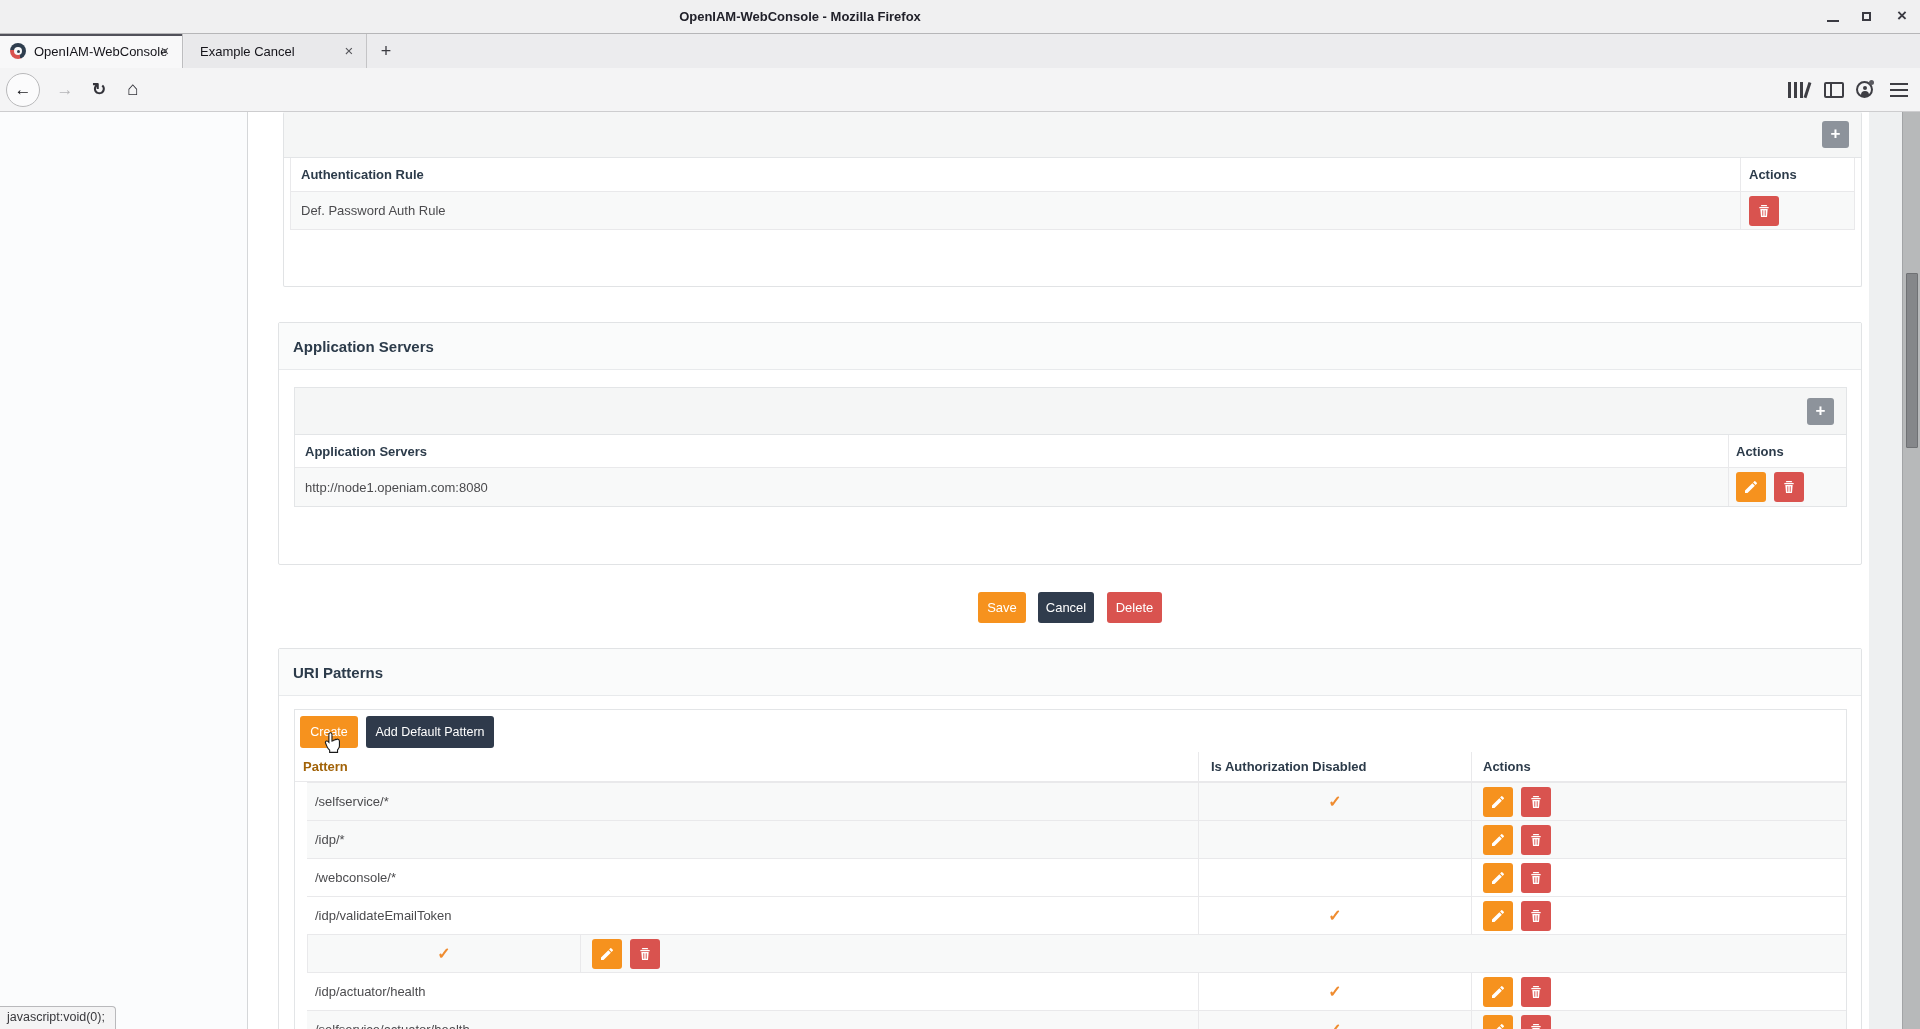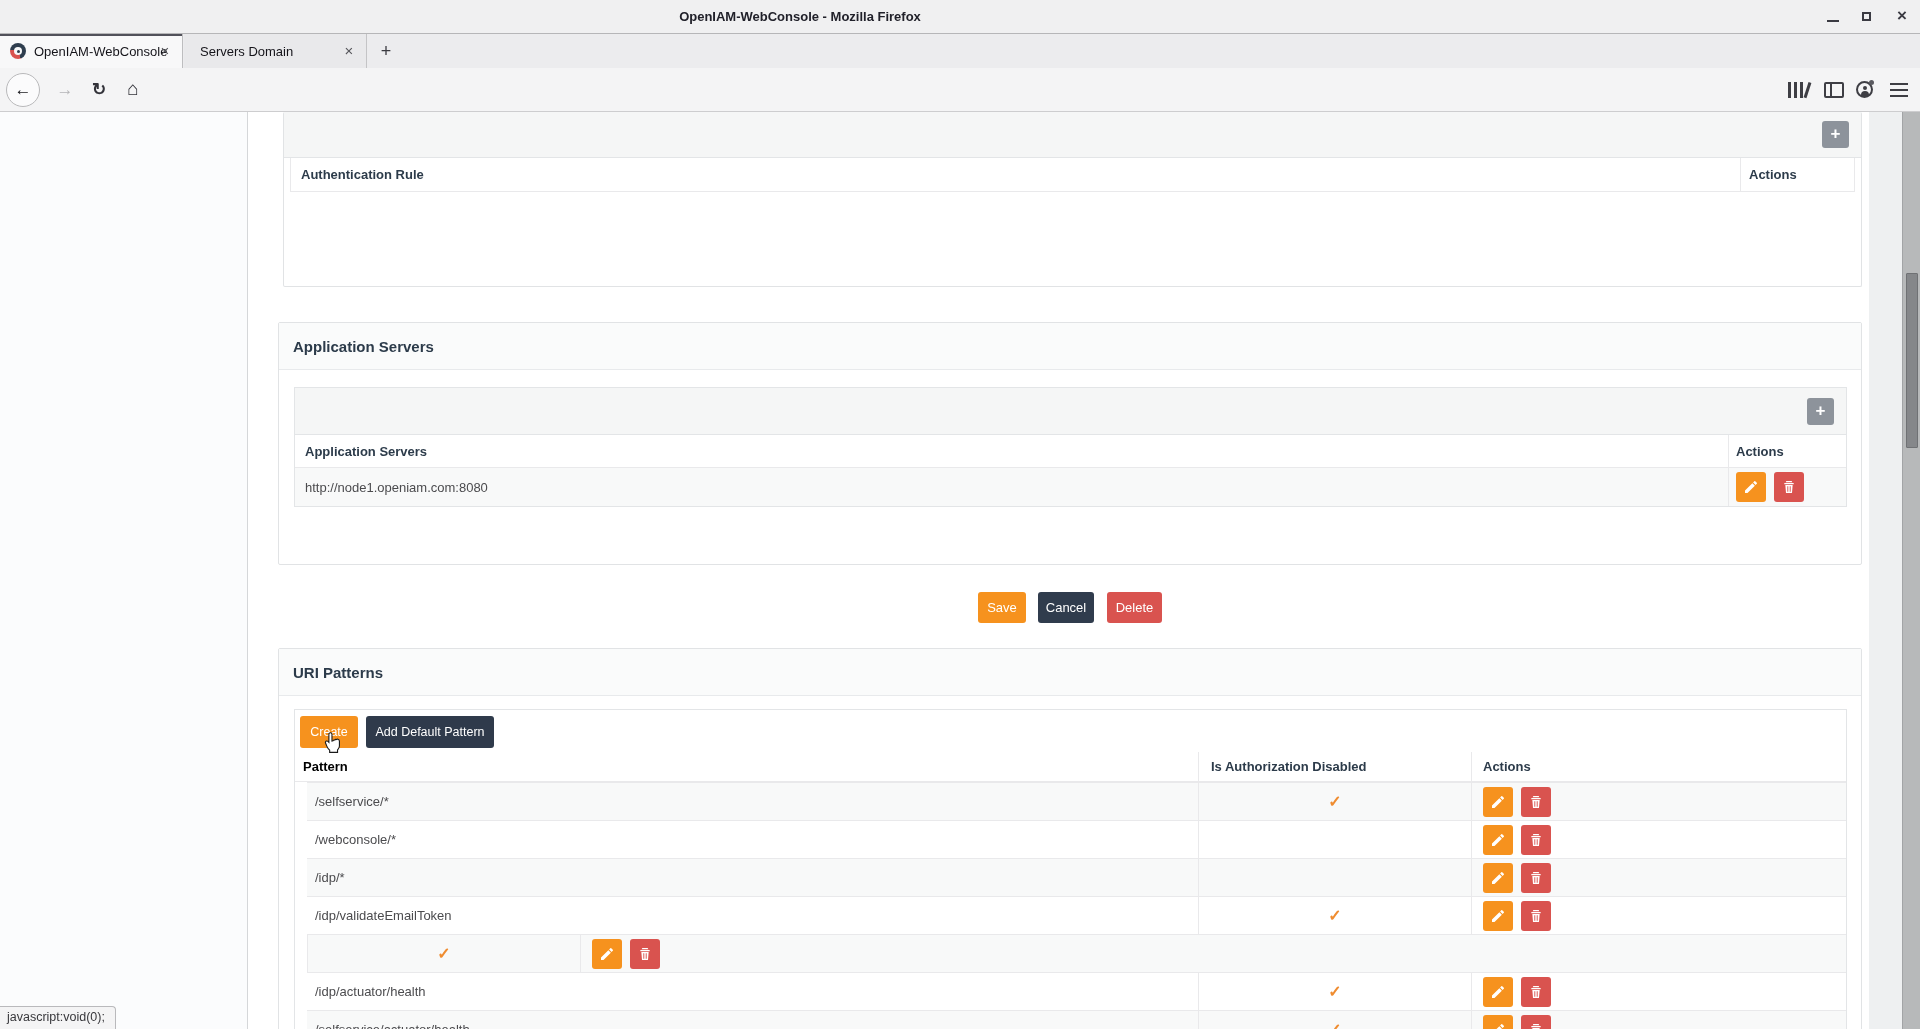--- a/index.html
+++ b/index.html
@@ -166,21 +166,21 @@
   <div class="abs tabbar">
     <div class="tab tab1">
       <span class="favicon">
           <i></i>
           <b></b>
         </span>
       <span class="lbl">OpenIAM-WebConsole</span>
       <span class="tclose">×</span>
     </div>
     <div class="tab tab2">
-      <span class="lbl">Servers Domain</span>
+      <span class="lbl">Example Cancel</span>
       <span class="tclose">×</span>
     </div>
     <div class="newtab">+</div>
   </div>
 
   <div class="abs navbar">
     <div class="navicon backbtn">←</div>
     <div class="navicon fwd">→</div>
     <div class="navicon reload">↻</div>
     <div class="navicon home">⌂</div>
@@ -218,20 +218,30 @@
     <div class="abs sidebar"></div>
 
     <div class="panel panel1">
       <div class="graybar">
         <div class="plusbtn">+</div>
       </div>
       <div class="tbl">
         <div class="trow hdr">
           <div class="cell p1-name" style="font-weight:bold;color:#2c3b4a;">Authentication Rule</div>
           <div class="cell p1-act bl" style="font-weight:bold;color:#2c3b4a;">Actions</div>
+        </div>
+        <div class="trow data striped">
+          <div class="cell p1-name">Def. Password Auth Rule</div>
+          <div class="cell p1-act bl">
+            <span class="iconbtn del">
+                <svg viewBox="0 0 24 24">
+                  <path d="M5 6h14v2H5zM8 3h8l1 2H7l1-2zM6.5 9h11l-1 12h-9l-1-12zm3 2v8h1.4v-8H9.5zm3.6 0v8h1.4v-8h-1.4z"></path>
+                </svg>
+              </span>
+          </div>
         </div>
       </div>
     </div>
 
     <div class="panel panel2">
       <div class="panel-head">
         <div class="ptitle">Application Servers</div>
       </div>
       <div class="innerbox">
         <div class="graybar">
@@ -269,21 +279,21 @@
       <div class="panel-head">
         <div class="ptitle">URI Patterns</div>
       </div>
       <div class="innerbox">
         <div class="btnrow">
           <div class="btn-create">Create</div>
           <div class="btn-adddef">Add Default Pattern</div>
         </div>
         <div class="tbl">
           <div class="trow hdr">
-            <div class="cell u-pattern" style="font-weight:bold;color:#000000;">Pattern</div>
+            <div class="cell u-pattern" style="font-weight:bold;color:#a16207;">Pattern</div>
             <div class="cell u-auth bl" style="font-weight:bold;color:#2c3b4a;">Is Authorization Disabled</div>
             <div class="cell u-act bl" style="font-weight:bold;color:#2c3b4a;">Actions</div>
           </div>
           <div>
   <div class="trow data striped">
     <div class="cell u-pattern">/selfservice/*</div>
     <div class="cell u-auth c bl">✓</div>
     <div class="cell u-act bl">
       <span class="iconbtn edit">
                     <svg viewBox="0 0 24 24">
@@ -291,54 +301,54 @@
                     </svg>
                   </span>
       <span class="iconbtn del">
                     <svg viewBox="0 0 24 24">
                       <path d="M5 6h14v2H5zM8 3h8l1 2H7l1-2zM6.5 9h11l-1 12h-9l-1-12zm3 2v8h1.4v-8H9.5zm3.6 0v8h1.4v-8h-1.4z"></path>
                     </svg>
                   </span>
     </div>
   </div>
 
+  <div class="trow data striped">
+    <div class="cell u-pattern">/idp/*</div>
+    <div class="cell u-auth c bl"></div>
+    <div class="cell u-act bl">
+      <span class="iconbtn edit">
+                    <svg viewBox="0 0 24 24">
+                      <path d="M3 17.25V21h3.75L17.81 9.94l-3.75-3.75L3 17.25zM20.71 7.04a1 1 0 0 0 0-1.41l-2.34-2.34a1 1 0 0 0-1.41 0l-1.83 1.83 3.75 3.75 1.83-1.83z"></path>
+                    </svg>
+                  </span>
+      <span class="iconbtn del">
+                    <svg viewBox="0 0 24 24">
+                      <path d="M5 6h14v2H5zM8 3h8l1 2H7l1-2zM6.5 9h11l-1 12h-9l-1-12zm3 2v8h1.4v-8H9.5zm3.6 0v8h1.4v-8h-1.4z"></path>
+                    </svg>
+                  </span>
+    </div>
+  </div>
+
   <div class="trow data">
     <div class="cell u-pattern">/webconsole/*</div>
     <div class="cell u-auth c bl"></div>
     <div class="cell u-act bl">
       <span class="iconbtn edit">
                     <svg viewBox="0 0 24 24">
                       <path d="M3 17.25V21h3.75L17.81 9.94l-3.75-3.75L3 17.25zM20.71 7.04a1 1 0 0 0 0-1.41l-2.34-2.34a1 1 0 0 0-1.41 0l-1.83 1.83 3.75 3.75 1.83-1.83z"></path>
                     </svg>
                   </span>
       <span class="iconbtn del">
                     <svg viewBox="0 0 24 24">
                       <path d="M5 6h14v2H5zM8 3h8l1 2H7l1-2zM6.5 9h11l-1 12h-9l-1-12zm3 2v8h1.4v-8H9.5zm3.6 0v8h1.4v-8h-1.4z"></path>
                     </svg>
                   </span>
     </div>
   </div>
 
-  <div class="trow data striped">
-    <div class="cell u-pattern">/idp/*</div>
-    <div class="cell u-auth c bl"></div>
-    <div class="cell u-act bl">
-      <span class="iconbtn edit">
-                    <svg viewBox="0 0 24 24">
-                      <path d="M3 17.25V21h3.75L17.81 9.94l-3.75-3.75L3 17.25zM20.71 7.04a1 1 0 0 0 0-1.41l-2.34-2.34a1 1 0 0 0-1.41 0l-1.83 1.83 3.75 3.75 1.83-1.83z"></path>
-                    </svg>
-                  </span>
-      <span class="iconbtn del">
-                    <svg viewBox="0 0 24 24">
-                      <path d="M5 6h14v2H5zM8 3h8l1 2H7l1-2zM6.5 9h11l-1 12h-9l-1-12zm3 2v8h1.4v-8H9.5zm3.6 0v8h1.4v-8h-1.4z"></path>
-                    </svg>
-                  </span>
-    </div>
-  </div>
-
   <div class="trow data">
     <div class="cell u-pattern">/idp/validateEmailToken</div>
     <div class="cell u-auth c bl">✓</div>
     <div class="cell u-act bl">
       <span class="iconbtn edit">
                     <svg viewBox="0 0 24 24">
                       <path d="M3 17.25V21h3.75L17.81 9.94l-3.75-3.75L3 17.25zM20.71 7.04a1 1 0 0 0 0-1.41l-2.34-2.34a1 1 0 0 0-1.41 0l-1.83 1.83 3.75 3.75 1.83-1.83z"></path>
                     </svg>
                   </span>
       <span class="iconbtn del">

